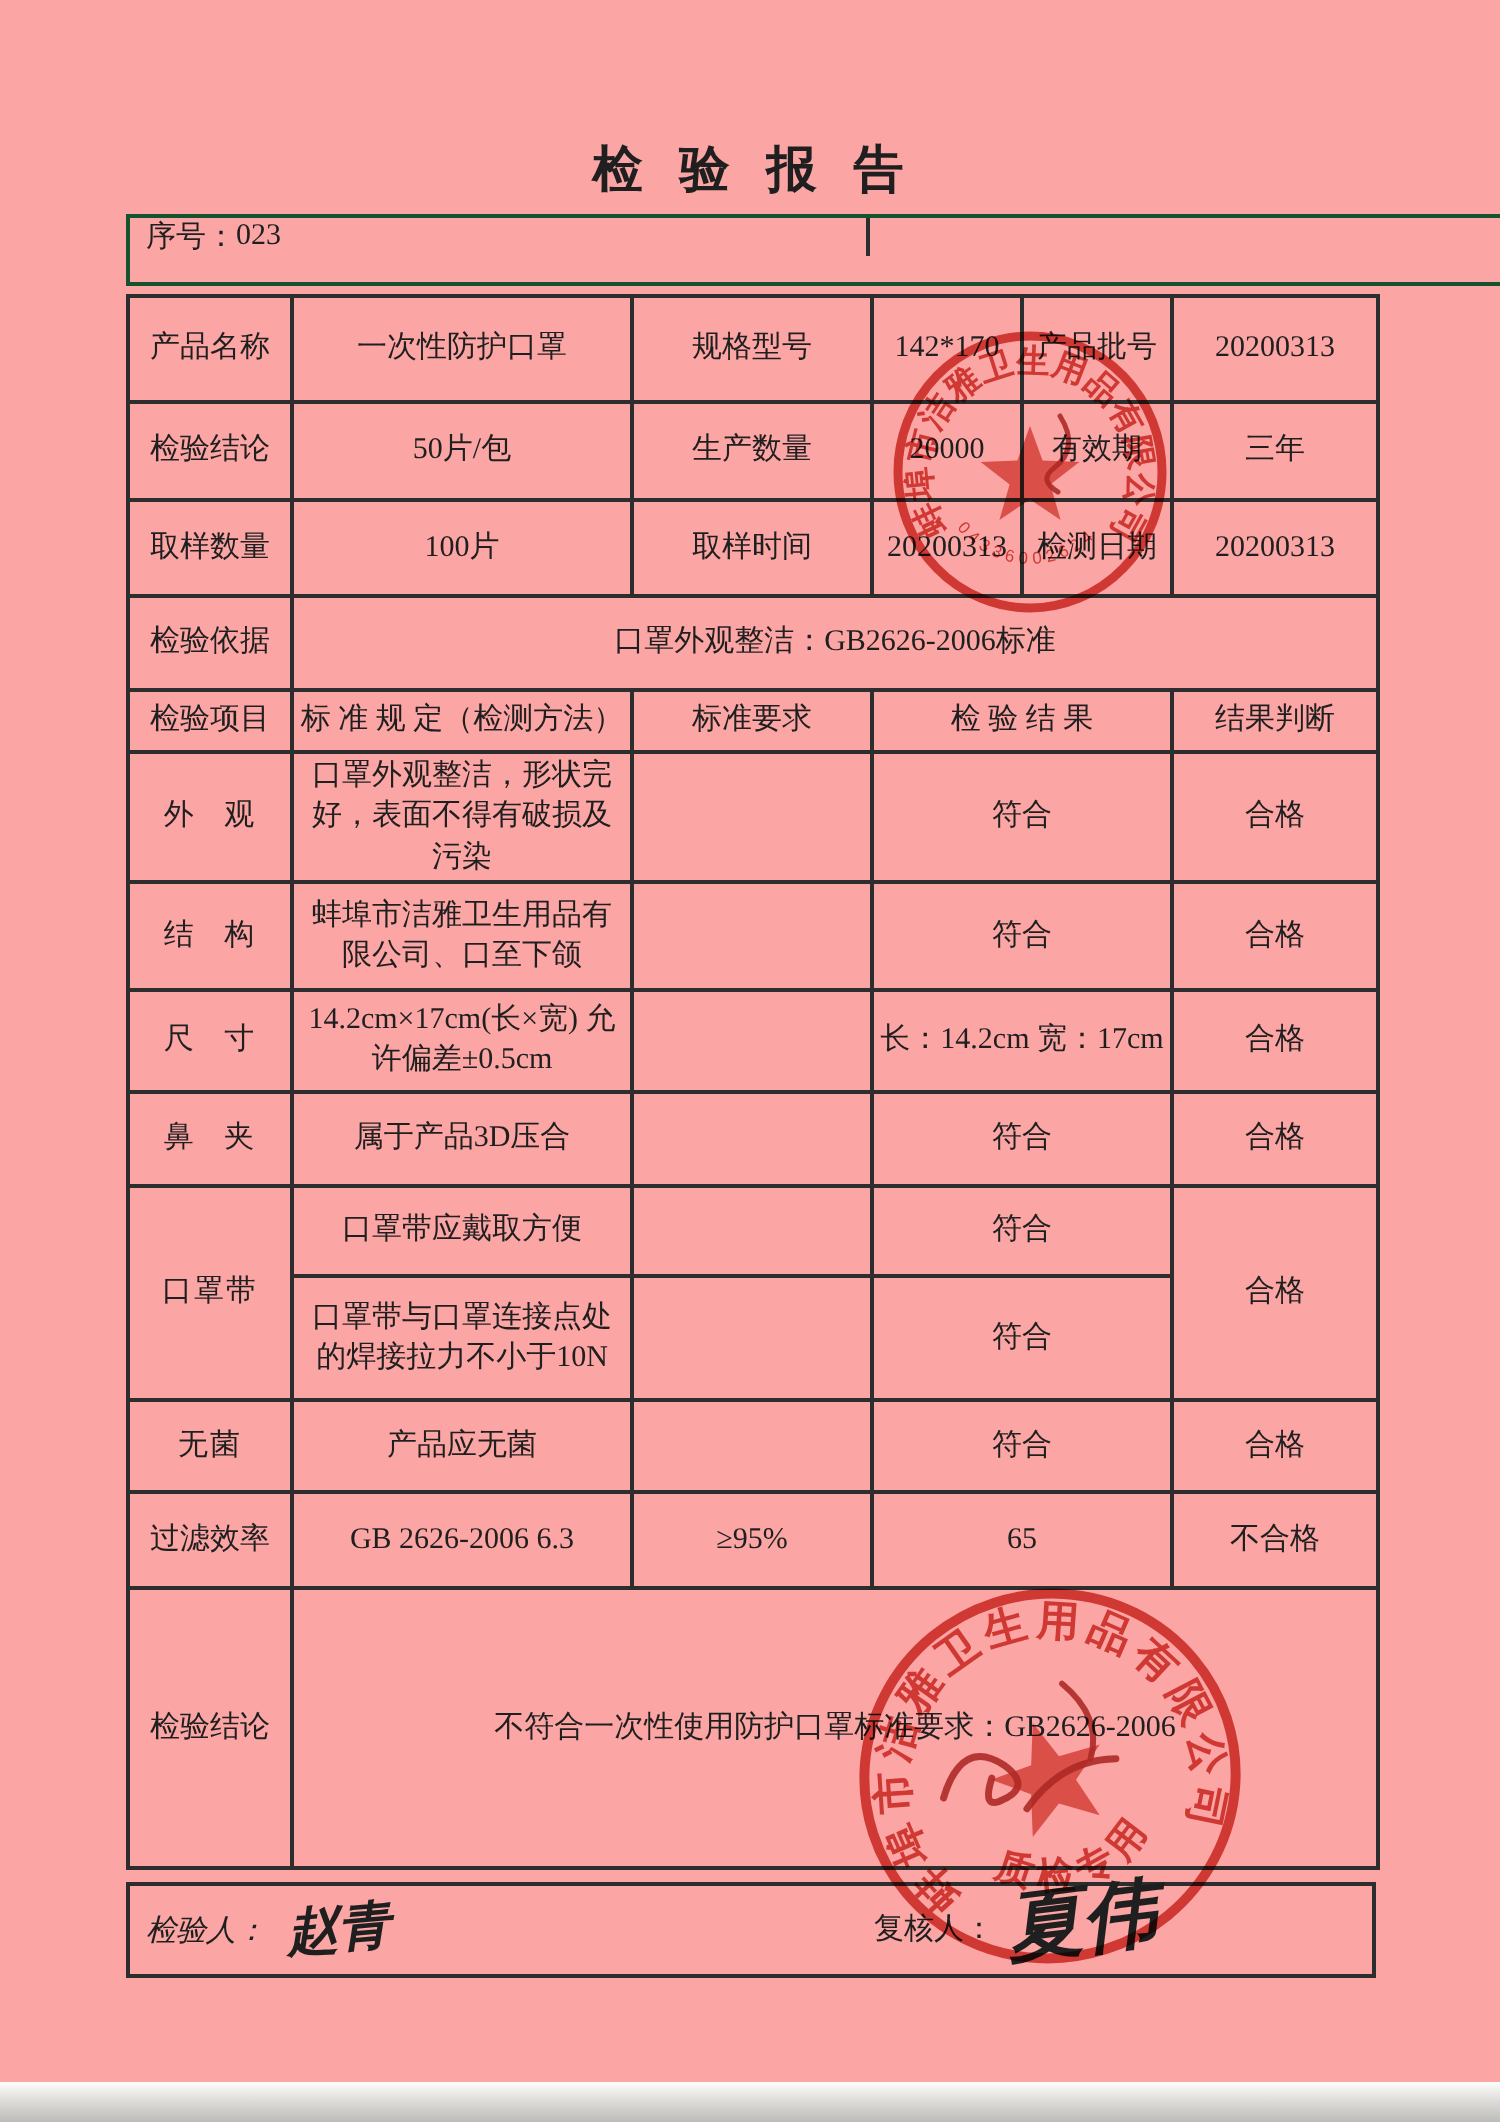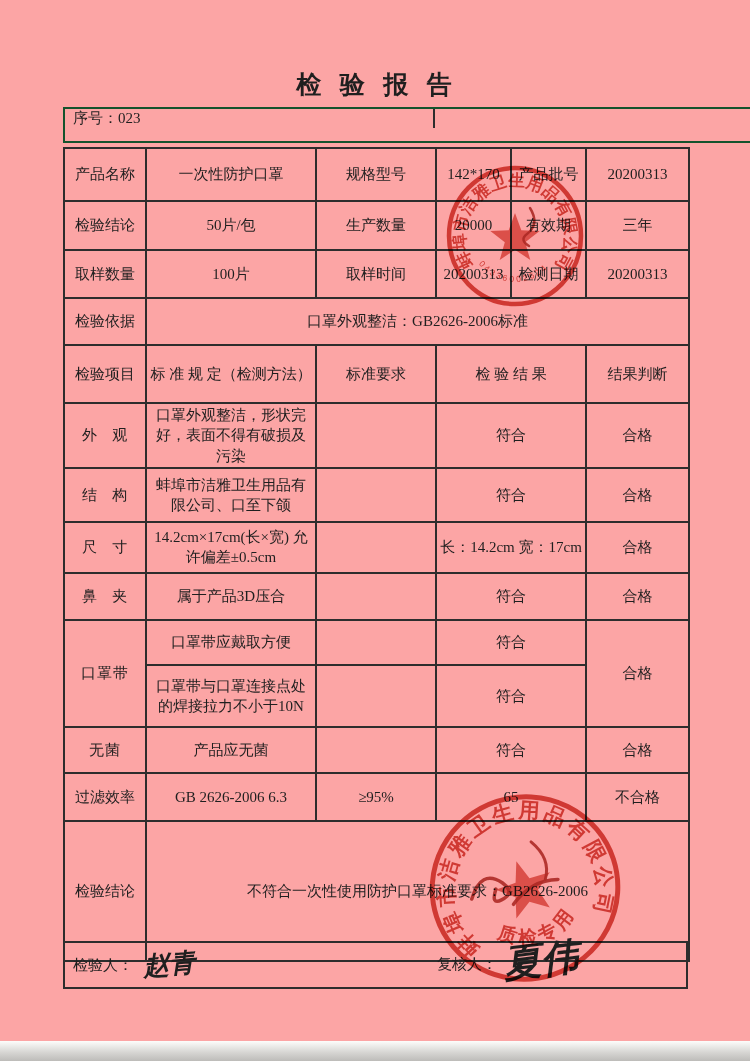--- a/index.html
+++ b/index.html
@@ -17,21 +17,21 @@
   table.main{position:absolute;left:63px;top:147px;width:625px;border-collapse:collapse;
         table-layout:fixed;border:2px solid #2d2d2d;}
   table.main td{border:2px solid #2d2d2d;text-align:center;vertical-align:middle;
         padding:1px 3px;font-size:15px;line-height:1.35;overflow:hidden;}
   td.item{white-space:pre;letter-spacing:1px;}
   td.std{font-size:13.5px;}
   td.std-sm{font-size:12.5px;font-family:Liberation Serif, serif;}
   td.hdr{font-size:14px;white-space:pre;}
   .sign-box{position:absolute;left:63px;top:941px;width:625px;height:48px;
         border:2px solid #2d2d2d;box-sizing:border-box;font-size:15px;}
-  .sign-label-a{position:absolute;left:8px;top:13px;}
+  .sign-label-a{position:absolute;left:8px;top:13px;font-style:italic;}
   .sign-label-b{position:absolute;left:372px;top:12px;}
   .sig{font-style:italic;font-weight:bold;font-family:"DejaVu Serif",serif;}
   .sig-a{position:absolute;left:78px;top:4px;font-size:26px;transform:rotate(-5deg);}
   .sig-b{position:absolute;left:438px;top:-8px;font-size:38px;transform:rotate(-7deg);}
   .stamp{position:absolute;mix-blend-mode:multiply;opacity:.92;pointer-events:none;}
   .stamp text{fill:#cf4a40;}
   .stamp .ring{fill:none;stroke:#cf4a40;}
   .stamp .star{fill:#d5554a;fill-opacity:.85;}
   .stamp .scribble{fill:none;stroke:#a83028;stroke-linecap:round;opacity:.9;}
 </style>
@@ -80,21 +80,21 @@
         <td>100片</td>
         <td>取样时间</td>
         <td>20200313</td>
         <td>检测日期</td>
         <td>20200313</td>
       </tr>
       <tr style="height:47px">
         <td>检验依据</td>
         <td colspan="5">口罩外观整洁：GB2626-2006标准</td>
       </tr>
-      <tr style="height:58px">
+      <tr style="height:31px">
         <td class="hdr">检验项目</td>
         <td class="hdr">标 准 规 定（检测方法）</td>
         <td class="hdr">标准要求</td>
         <td class="hdr" colspan="2">检 验 结 果</td>
         <td class="hdr">结果判断</td>
       </tr>
       <tr style="height:55px">
         <td class="item">外   观</td>
         <td class="std">口罩外观整洁，形状完好，表面不得有破损及污染</td>
         <td></td>

